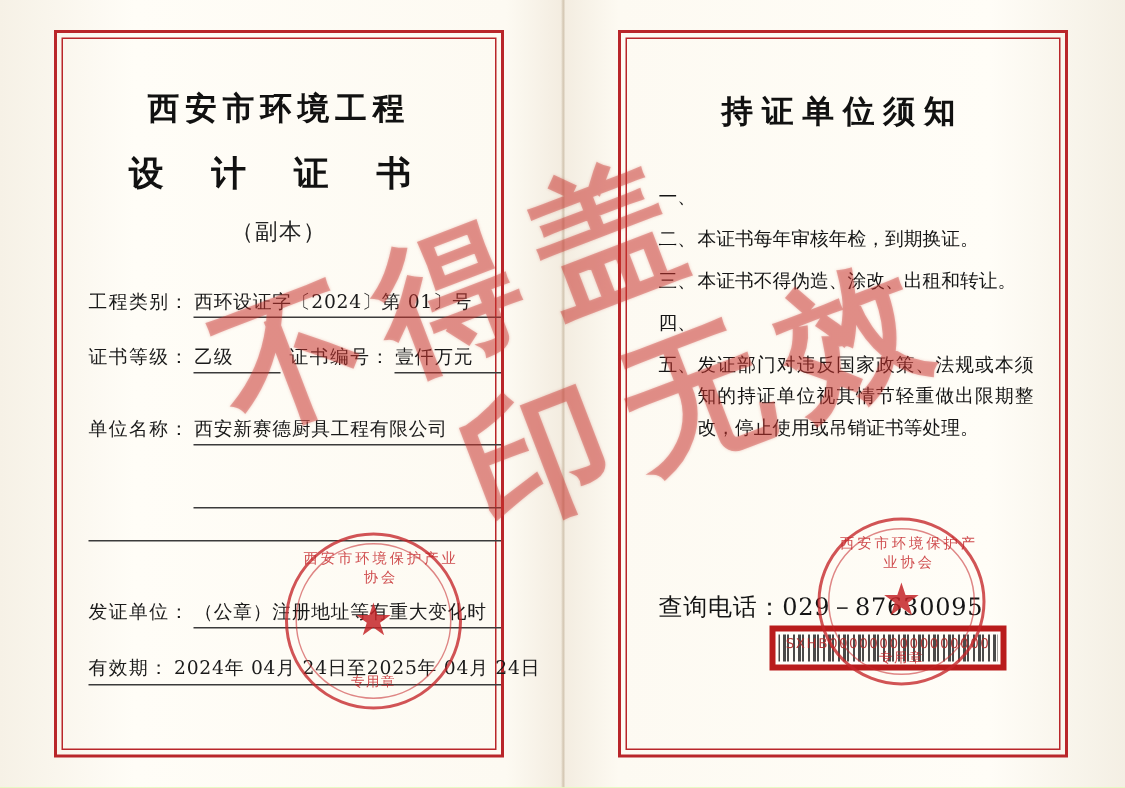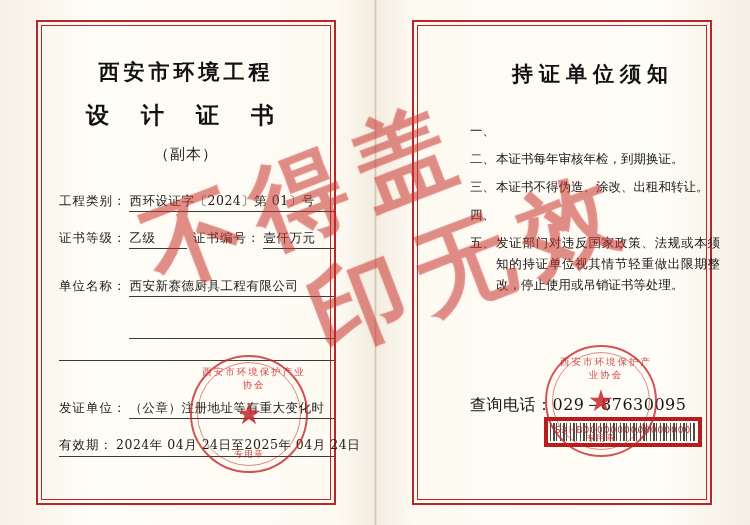--- a/index.html
+++ b/index.html
@@ -47,21 +47,21 @@
   .frame-left-outer { left: 36px; top: 20px; width: 300px; height: 485px; }
   .frame-left-inner { left: 41px; top: 25px; width: 290px; height: 475px; }
   .frame-right-outer { left: 412px; top: 20px; width: 300px; height: 485px; }
   .frame-right-inner { left: 417px; top: 25px; width: 290px; height: 475px; }
 
   .panel {
     position: absolute;
     box-sizing: border-box;
   }
   .left-panel { left: 41px; top: 25px; width: 290px; height: 475px; }
-  .right-panel { left: 417px; top: 25px; width: 290px; height: 475px; margin-left: 31px; }
+  .right-panel { left: 417px; top: 25px; width: 290px; height: 475px; }
 
   .title-main {
     position: absolute;
     left: 0; right: 0;
     text-align: center;
     color: #111;
     font-family: "DejaVu Serif", serif;
     font-weight: bold;
     letter-spacing: 4px;
   }

